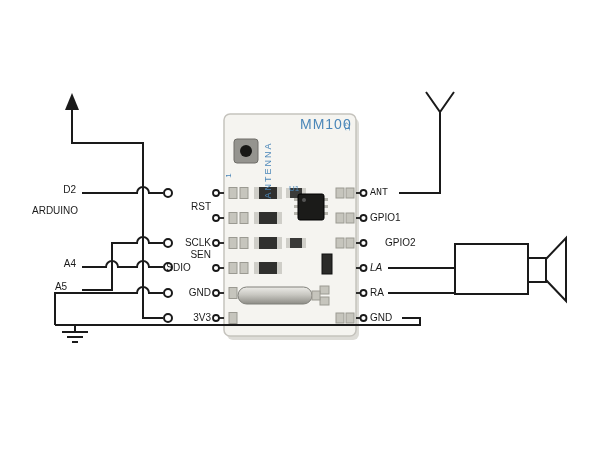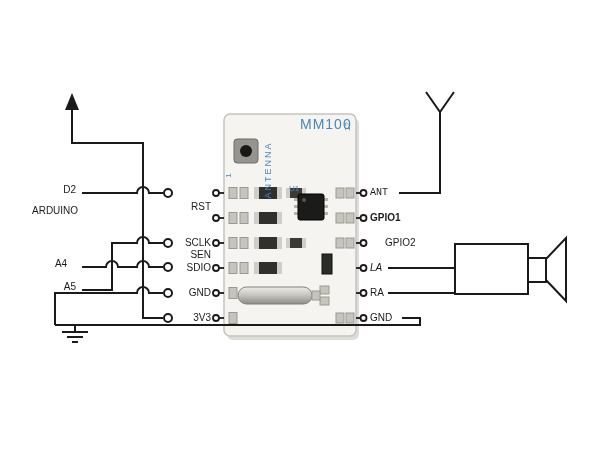--- a/index.html
+++ b/index.html
@@ -150,32 +150,32 @@
 
     <g stroke="#1a1a1a" stroke-width="2" fill="#ffffff">
       <rect x="455" y="244" width="73" height="50"></rect>
       <rect x="528" y="258" width="18" height="24"></rect>
       <path d="M546,259 L566,238 V301 L546,280 Z"></path>
     </g>
   </svg>
 
   <div class="lbl" style="left:32px;top:204px;">ARDUINO</div>
   <div class="lbl r" style="left:46px;top:183px;width:30px;">D2</div>
-  <div class="lbl r" style="left:46px;top:257px;width:30px;text-align:center;">A4</div>
-  <div class="lbl r" style="left:46px;top:280px;width:30px;">A5</div>
+  <div class="lbl r" style="left:46px;top:257px;width:30px;">A4</div>
+  <div class="lbl r" style="left:46px;top:280px;width:30px;text-align:center;">A5</div>
 
   <div class="lbl r" style="left:146px;top:200px;width:65px;">RST</div>
   <div class="lbl r" style="left:146px;top:211px;width:65px;margin-top:37px;">SEN</div>
   <div class="lbl r" style="left:146px;top:236px;width:65px;">SCLK</div>
-  <div class="lbl r" style="left:146px;top:261px;width:65px;">SDIO</div>
+  <div class="lbl r" style="left:146px;top:261px;width:65px;text-align:center;">SDIO</div>
   <div class="lbl r" style="left:146px;top:286px;width:65px;">GND</div>
   <div class="lbl r" style="left:146px;top:311px;width:65px;">3V3</div>
 
   <div class="lbl" style="left:370px;top:186px;font-family:Liberation Mono, monospace;">ANT</div>
-  <div class="lbl" style="left:370px;top:211px;font-weight:bold;">GPIO1</div>
+  <div class="lbl" style="left:370px;top:211px;">GPIO1</div>
   <div class="lbl" style="left:385px;top:236px;">GPIO2</div>
   <div class="lbl" style="left:370px;top:261px;font-style:italic;">LA</div>
   <div class="lbl" style="left:370px;top:286px;">RA</div>
   <div class="lbl" style="left:370px;top:311px;">GND</div>
 
   <div class="silk rot antenna-silk" style="left:228px;top:165px;width:80px;">ANTENNA</div>
   <div class="silk model-silk" style="left:300px;top:116px;">MM100</div>
   <div class="silk rot tiny-silk" style="left:338px;top:122px;width:18px;">12</div>
   <div class="silk tiny-silk" style="left:289px;top:184px;">U1</div>
   <div class="silk rot tiny-silk" style="left:222px;top:171px;width:12px;">1</div>

